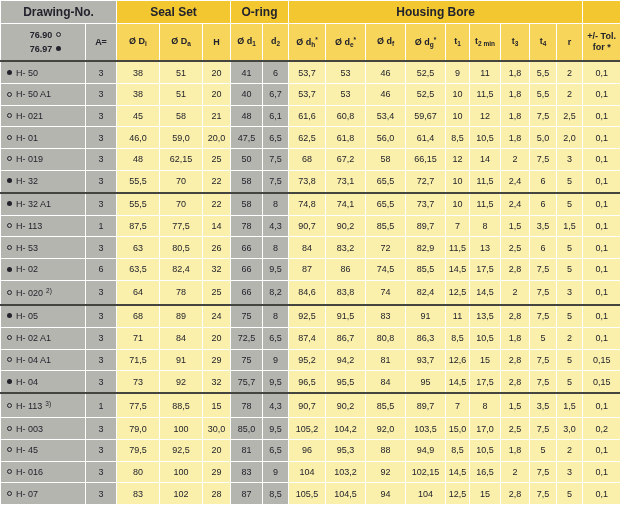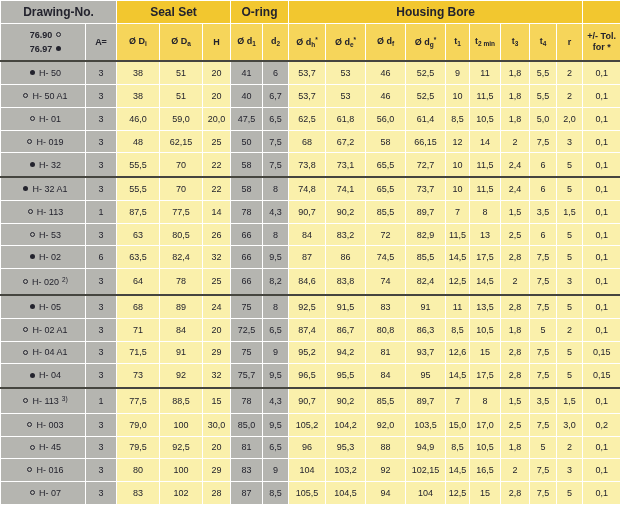--- a/index.html
+++ b/index.html
@@ -11,21 +11,21 @@
   table{border-collapse:collapse;table-layout:fixed;width:620px;height:505px;}
   th,td{border:1px solid var(--grid);overflow:hidden;white-space:nowrap;color:var(--ink);}
   thead th{font-weight:bold;}
   tr.group-row th{height:20px;font-size:12px;}
   tr.sub-row th{height:34px;font-size:9px;border-bottom:2px solid var(--dark);}
   .tone-gold{background:var(--gold);}
   .tone-sub{background:var(--subhdr);}
   .tone-gray{background:var(--gray);}
   td{font-size:9px;text-align:center;background:var(--pale);padding:0 1px;}
   td.gray{background:var(--gray);}
-  td.name-cell{text-align:center;padding-left:6px;}
+  td.name-cell{text-align:left;padding-left:6px;}
   tr.group-end td{border-bottom:2px solid var(--dark);}
   .legend-cell{text-align:center;padding-left:6px;font-size:9.5px;line-height:14px;vertical-align:middle;}
   .mark{display:inline-block;width:5px;height:5px;border-radius:50%;vertical-align:middle;margin-right:4px;position:relative;top:-1px;}
   .mark.filled{background:var(--ink);}
   .mark.open{width:3px;height:3px;border:1.5px solid var(--ink);background:transparent;}
   .legend-cell .mark{margin-right:0;margin-left:4px;}
   sub{font-size:6.5px;vertical-align:-2px;letter-spacing:0;}
   sup{font-size:6.5px;vertical-align:3px;}
   .hdr-line{line-height:11px;}
   .name-sup{font-size:6.5px;vertical-align:3px;margin-left:3px;}
@@ -148,20 +148,39 @@
         <td>46</td>
         <td>52,5</td>
         <td>10</td>
         <td>11,5</td>
         <td>1,8</td>
         <td>5,5</td>
         <td>2</td>
         <td>0,1</td>
       </tr>
       <tr>
+        <td class="gray name-cell"><span class="mark open"></span>H- 021</td>
+        <td class="gray">3</td>
+        <td>45</td>
+        <td>58</td>
+        <td>21</td>
+        <td class="gray">48</td>
+        <td class="gray">6,1</td>
+        <td>61,6</td>
+        <td>60,8</td>
+        <td>53,4</td>
+        <td>59,67</td>
+        <td>10</td>
+        <td>12</td>
+        <td>1,8</td>
+        <td>7,5</td>
+        <td>2,5</td>
+        <td>0,1</td>
+      </tr>
+      <tr>
         <td class="gray name-cell"><span class="mark open"></span>H- 01</td>
         <td class="gray">3</td>
         <td>46,0</td>
         <td>59,0</td>
         <td>20,0</td>
         <td class="gray">47,5</td>
         <td class="gray">6,5</td>
         <td>62,5</td>
         <td>61,8</td>
         <td>56,0</td>

